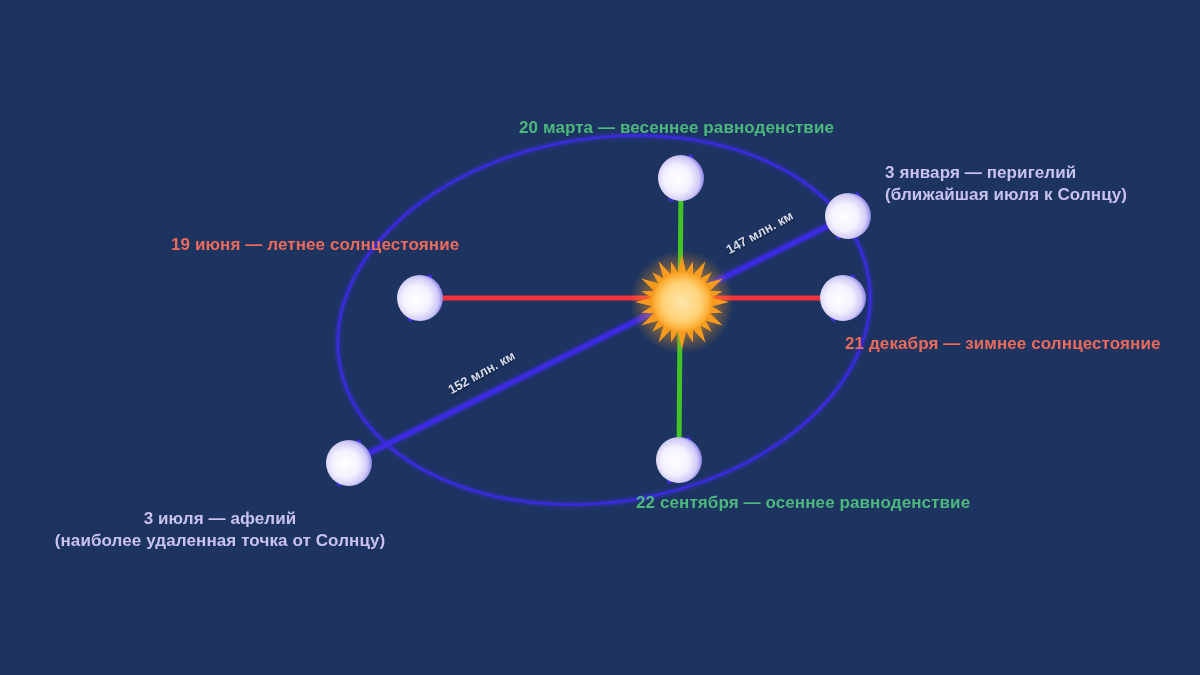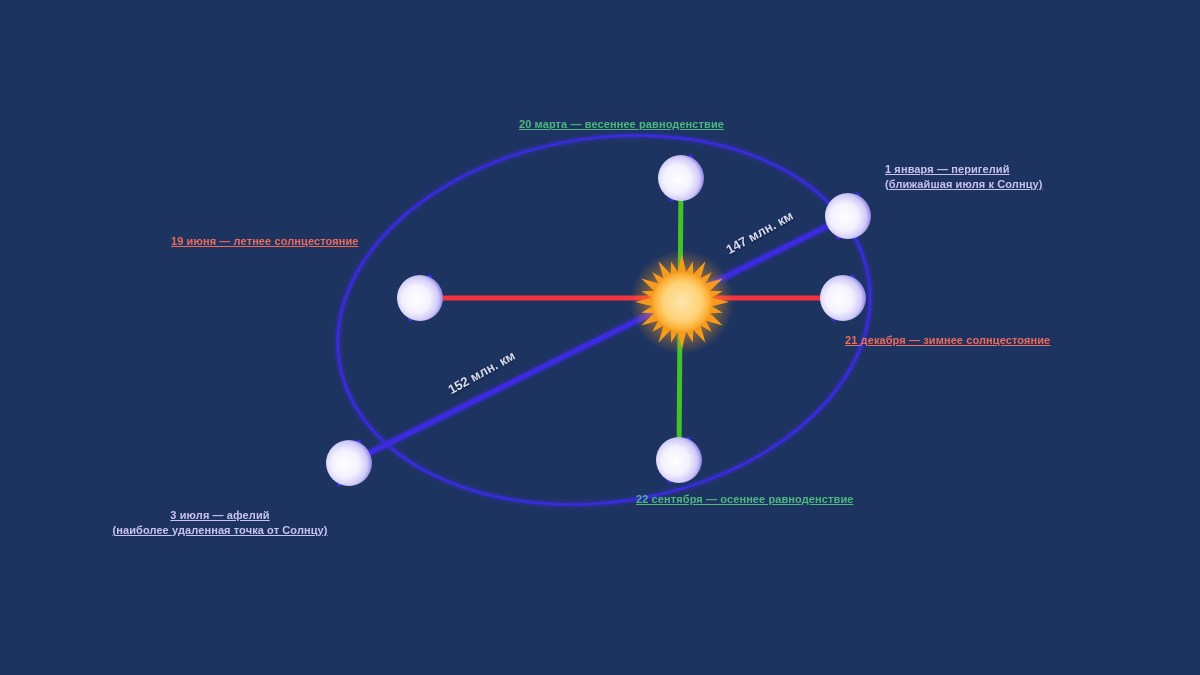--- a/index.html
+++ b/index.html
@@ -21,25 +21,24 @@
     position: absolute;
     left: 0;
     top: 0;
     width: 1200px;
     height: 675px;
   }
   .lbl {
     position: absolute;
     font-family: "Liberation Sans", sans-serif;
     font-weight: bold;
-    font-size: 11px;
+    font-size: 17px;
     letter-spacing: 0.1px;
     white-space: nowrap;
     line-height: 1.32;
-    text-decoration: underline;
   }
   .lbl-green { color: #4cb87e; }
   .lbl-red   { color: #ee6a5a; }
   .lbl-violet{ color: #c9c2ef; }
 
   #label-spring   { left: 519px; top: 117px; }
   #label-perihel  { left: 885px; top: 162px; }
   #label-summer   { left: 171px; top: 234px; }
   #label-winter   { left: 845px; top: 333px; }
   #label-autumn   { left: 636px; top: 492px; text-align: right; }
@@ -214,21 +213,21 @@
 
     <g>
       <line x1="430.5" y1="275" x2="409.5" y2="321" stroke="#3a2ce0" stroke-width="4.5"></line>
       <circle cx="420" cy="298" r="23" fill="url(#planetGrad)"></circle>
     </g>
   </svg>
 
   <div class="lbl lbl-green" id="label-spring">20 марта — весеннее равноденствие</div>
 
   <div class="lbl lbl-violet" id="label-perihel">
-    <div>1 января — перигелий</div>
+    <div>3 января — перигелий</div>
     <div>(ближайшая июля к Солнцу)</div>
   </div>
 
   <div class="lbl lbl-red" id="label-summer">19 июня — летнее солнцестояние</div>
 
   <div class="lbl lbl-red" id="label-winter">21 декабря — зимнее солнцестояние</div>
 
   <div class="lbl lbl-green" id="label-autumn">22 сентября — осеннее равноденствие</div>
 
   <div class="lbl lbl-violet" id="label-aphel">

